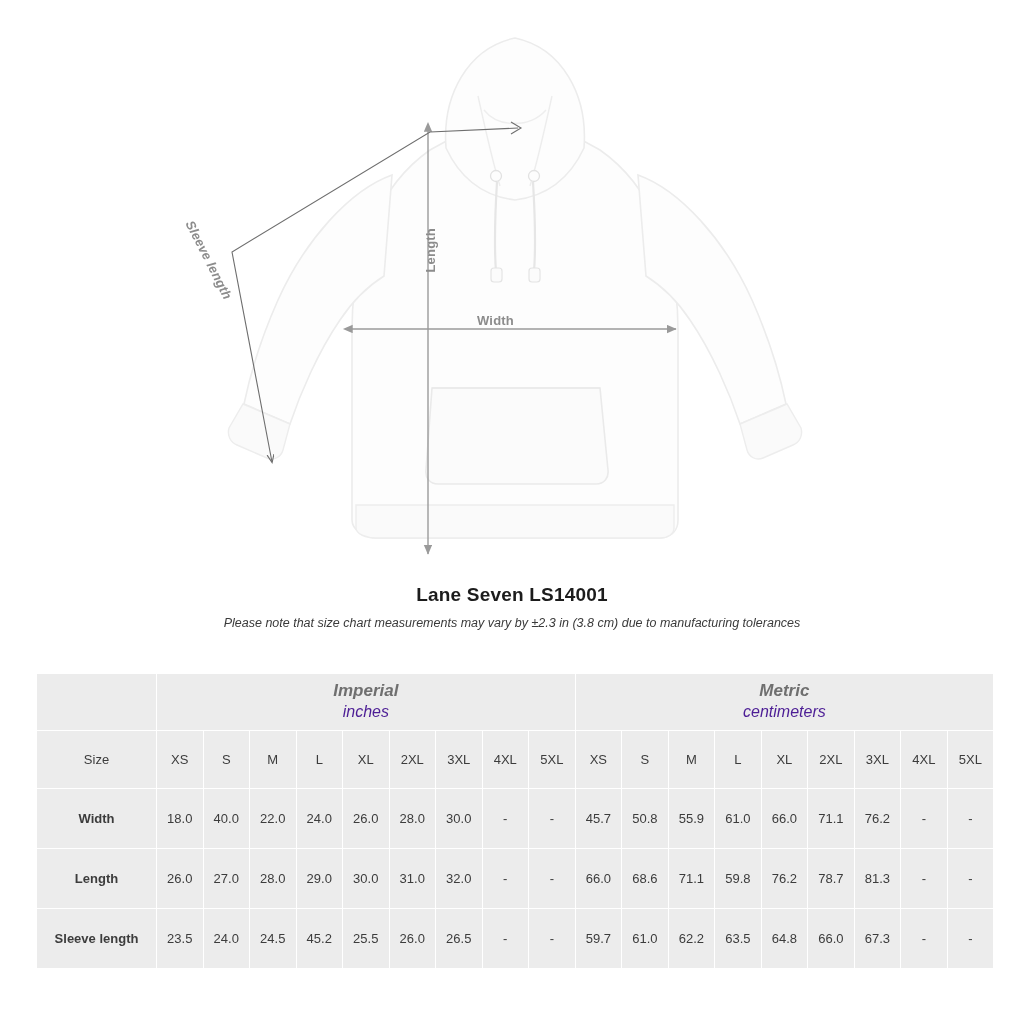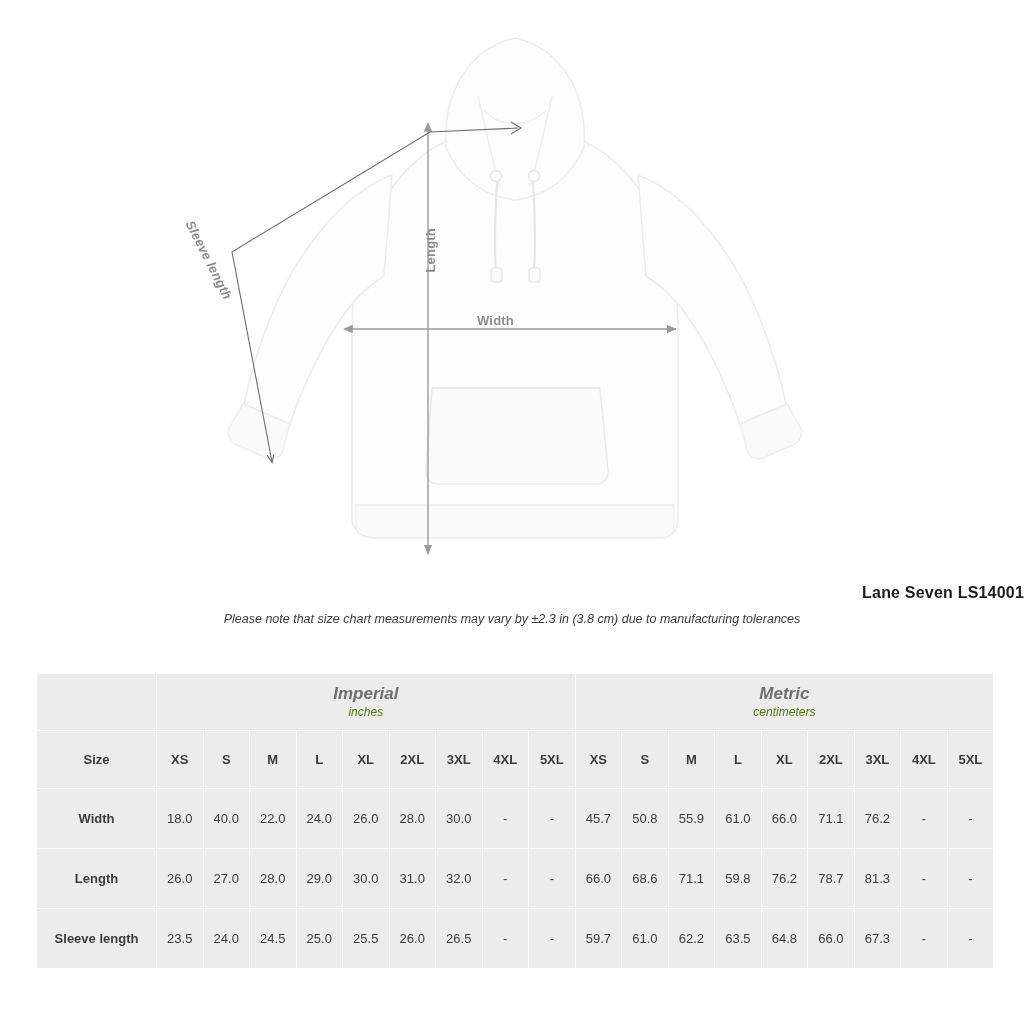--- a/index.html
+++ b/index.html
@@ -50,26 +50,25 @@
     font-style: italic;
   }
 
   
   #title-block {
     width: 1024px;
     text-align: center;
     margin-top: 4px;
   }
   #product-title {
-    font-size: 16px;
+    font-size: 19px;
     font-weight: bold;
     color: #1c1c1c;
     margin: 0 0 10px 0;
     letter-spacing: 0.2px;
-    text-align: right;
   }
   #tolerance-note {
     font-size: 12.5px;
     font-style: italic;
     color: #3a3a3a;
     margin: 0;
   }
 
   
   #size-table-wrap {
@@ -97,29 +96,29 @@
     vertical-align: middle;
   }
   .unit-name {
     font-size: 17px;
     font-weight: bold;
     font-style: italic;
     color: #6f6f6f;
     line-height: 1.25;
   }
   .unit-sub {
-    font-size: 12px;
+    font-size: 16px;
     font-style: italic;
-    color: #4d7c0f;
+    color: #4c1d95;
     line-height: 1.4;
   }
   tr.header-row td {
     height: 58px;
     background: #f6f6f6;
-    font-weight: bold;
+    font-weight: normal;
     color: #4a4a4a;
     font-size: 13px;
   }
   tr.data-row td {
     height: 60px;
     font-size: 13px;
   }
   tr.row-alt-a td { background: #ececec; }
   tr.row-alt-b td { background: #f6f6f6; }
   td.rowhead {
@@ -306,21 +305,21 @@
           <td>81.3</td>
           <td>-</td>
           <td>-</td>
         </tr>
 
         <tr class="data-row row-alt-a">
           <td class="rowhead">Sleeve length</td>
           <td>23.5</td>
           <td>24.0</td>
           <td>24.5</td>
-          <td>25.0</td>
+          <td>45.2</td>
           <td>25.5</td>
           <td>26.0</td>
           <td>26.5</td>
           <td>-</td>
           <td>-</td>
           <td>59.7</td>
           <td>61.0</td>
           <td>62.2</td>
           <td>63.5</td>
           <td>64.8</td>

